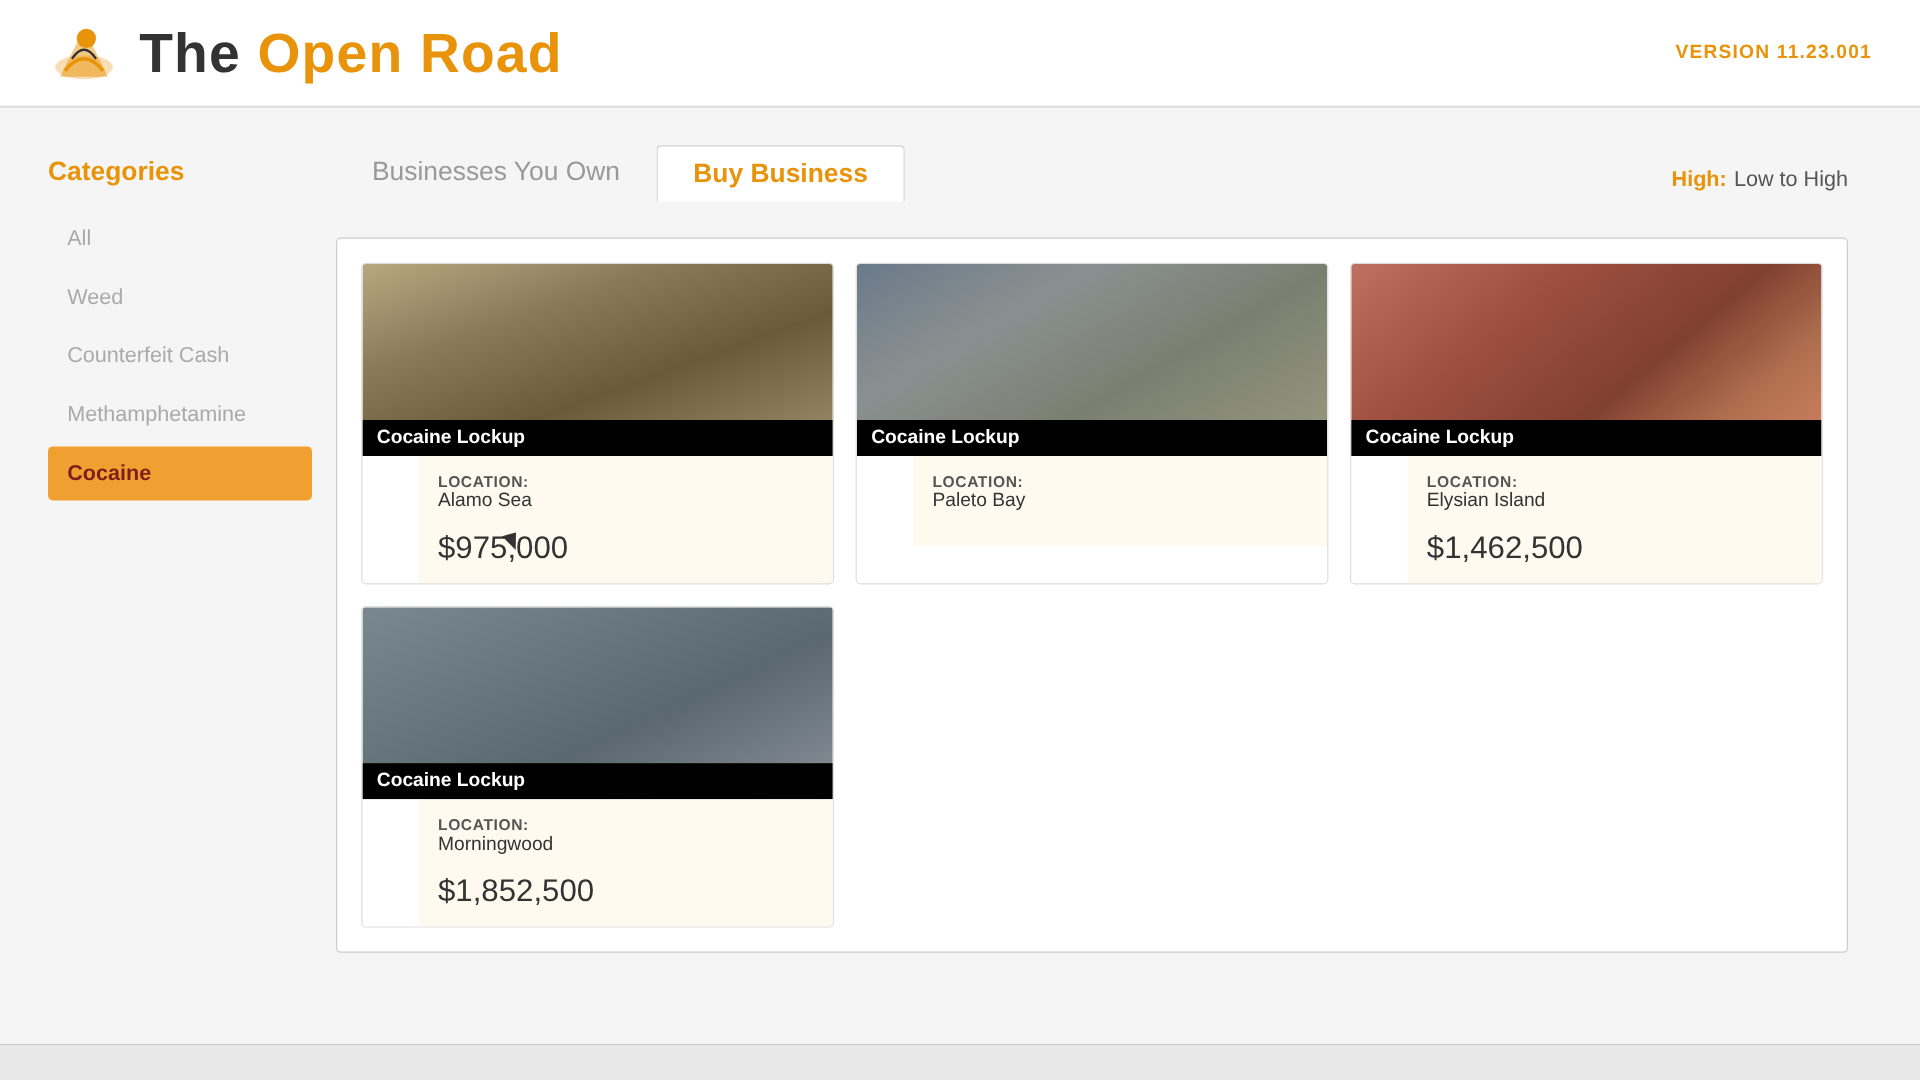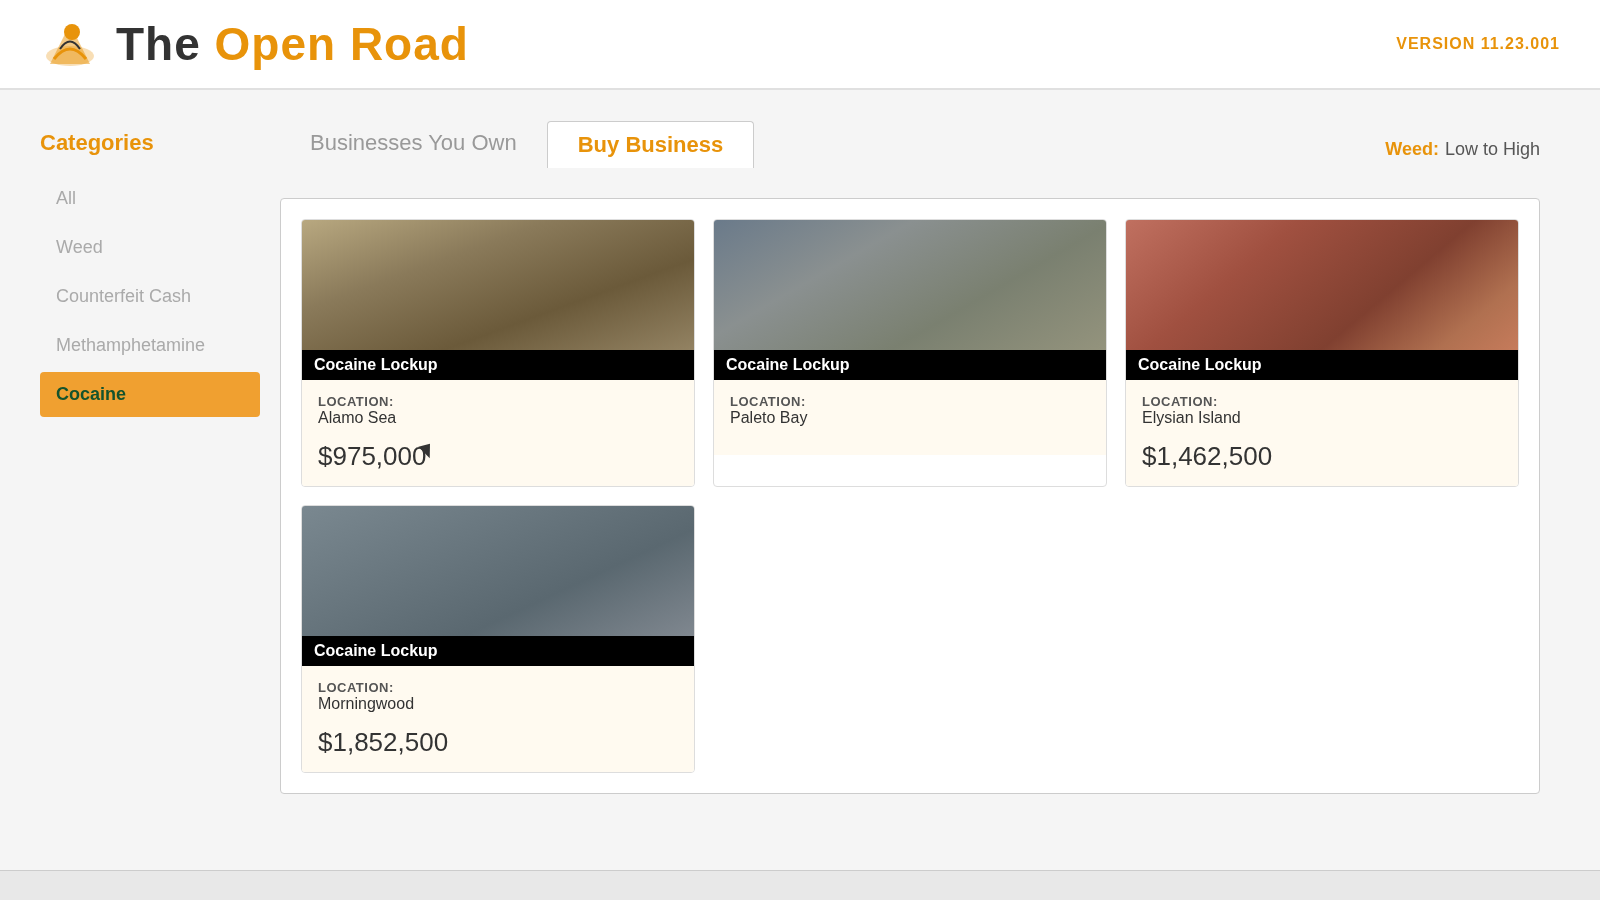--- a/index.html
+++ b/index.html
@@ -73,21 +73,21 @@
       cursor: pointer;
       border-radius: 4px;
       margin-bottom: 4px;
       background: transparent;
       border: none;
       text-align: left;
       width: 100%;
     }
     .category-item.active {
       background: #f0a030;
-      color: #14532d;
+      color: #7f1d1d;
       font-weight: bold;
       border-radius: 4px;
     }
 
     
     #content {
       flex: 1;
       padding: 0 20px;
     }
 
@@ -197,20 +197,21 @@
       right: 0;
       background: #000000;
       color: #fff;
       font-size: 16px;
       font-weight: bold;
       padding: 6px 12px;
     }
     .card-body {
       padding: 14px 16px;
       background: #fffaf0;
+      margin-left: 47px;
     }
     .card-location-label {
       font-size: 13px;
       color: #555;
       font-weight: bold;
       letter-spacing: 0.5px;
     }
     .card-location-value {
       font-size: 16px;
       color: #333;
@@ -286,21 +287,21 @@
   </div>
 
   <div id="content">
 
     <div id="top-bar">
       <div id="tabs">
         <button class="tab">Businesses You Own</button>
         <button class="tab active">Buy Business</button>
       </div>
       <div id="sort-area">
-        <span id="sort-label">Weed:</span>
+        <span id="sort-label">High:</span>
         <span id="sort-value">Low to High</span>
       </div>
     </div>
 
     <div id="listings-container">
       <div id="listings-grid">
 
         <div class="listing-card">
           <div class="card-image-wrapper">
             <div class="card-image img-alamo"></div>

